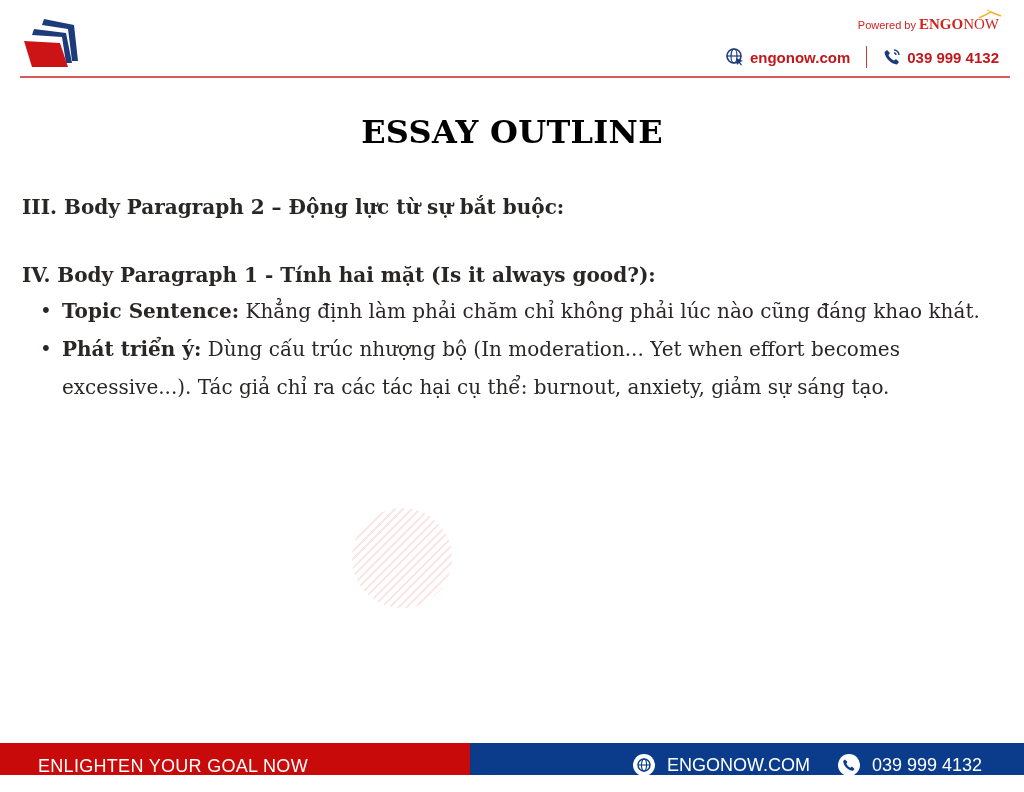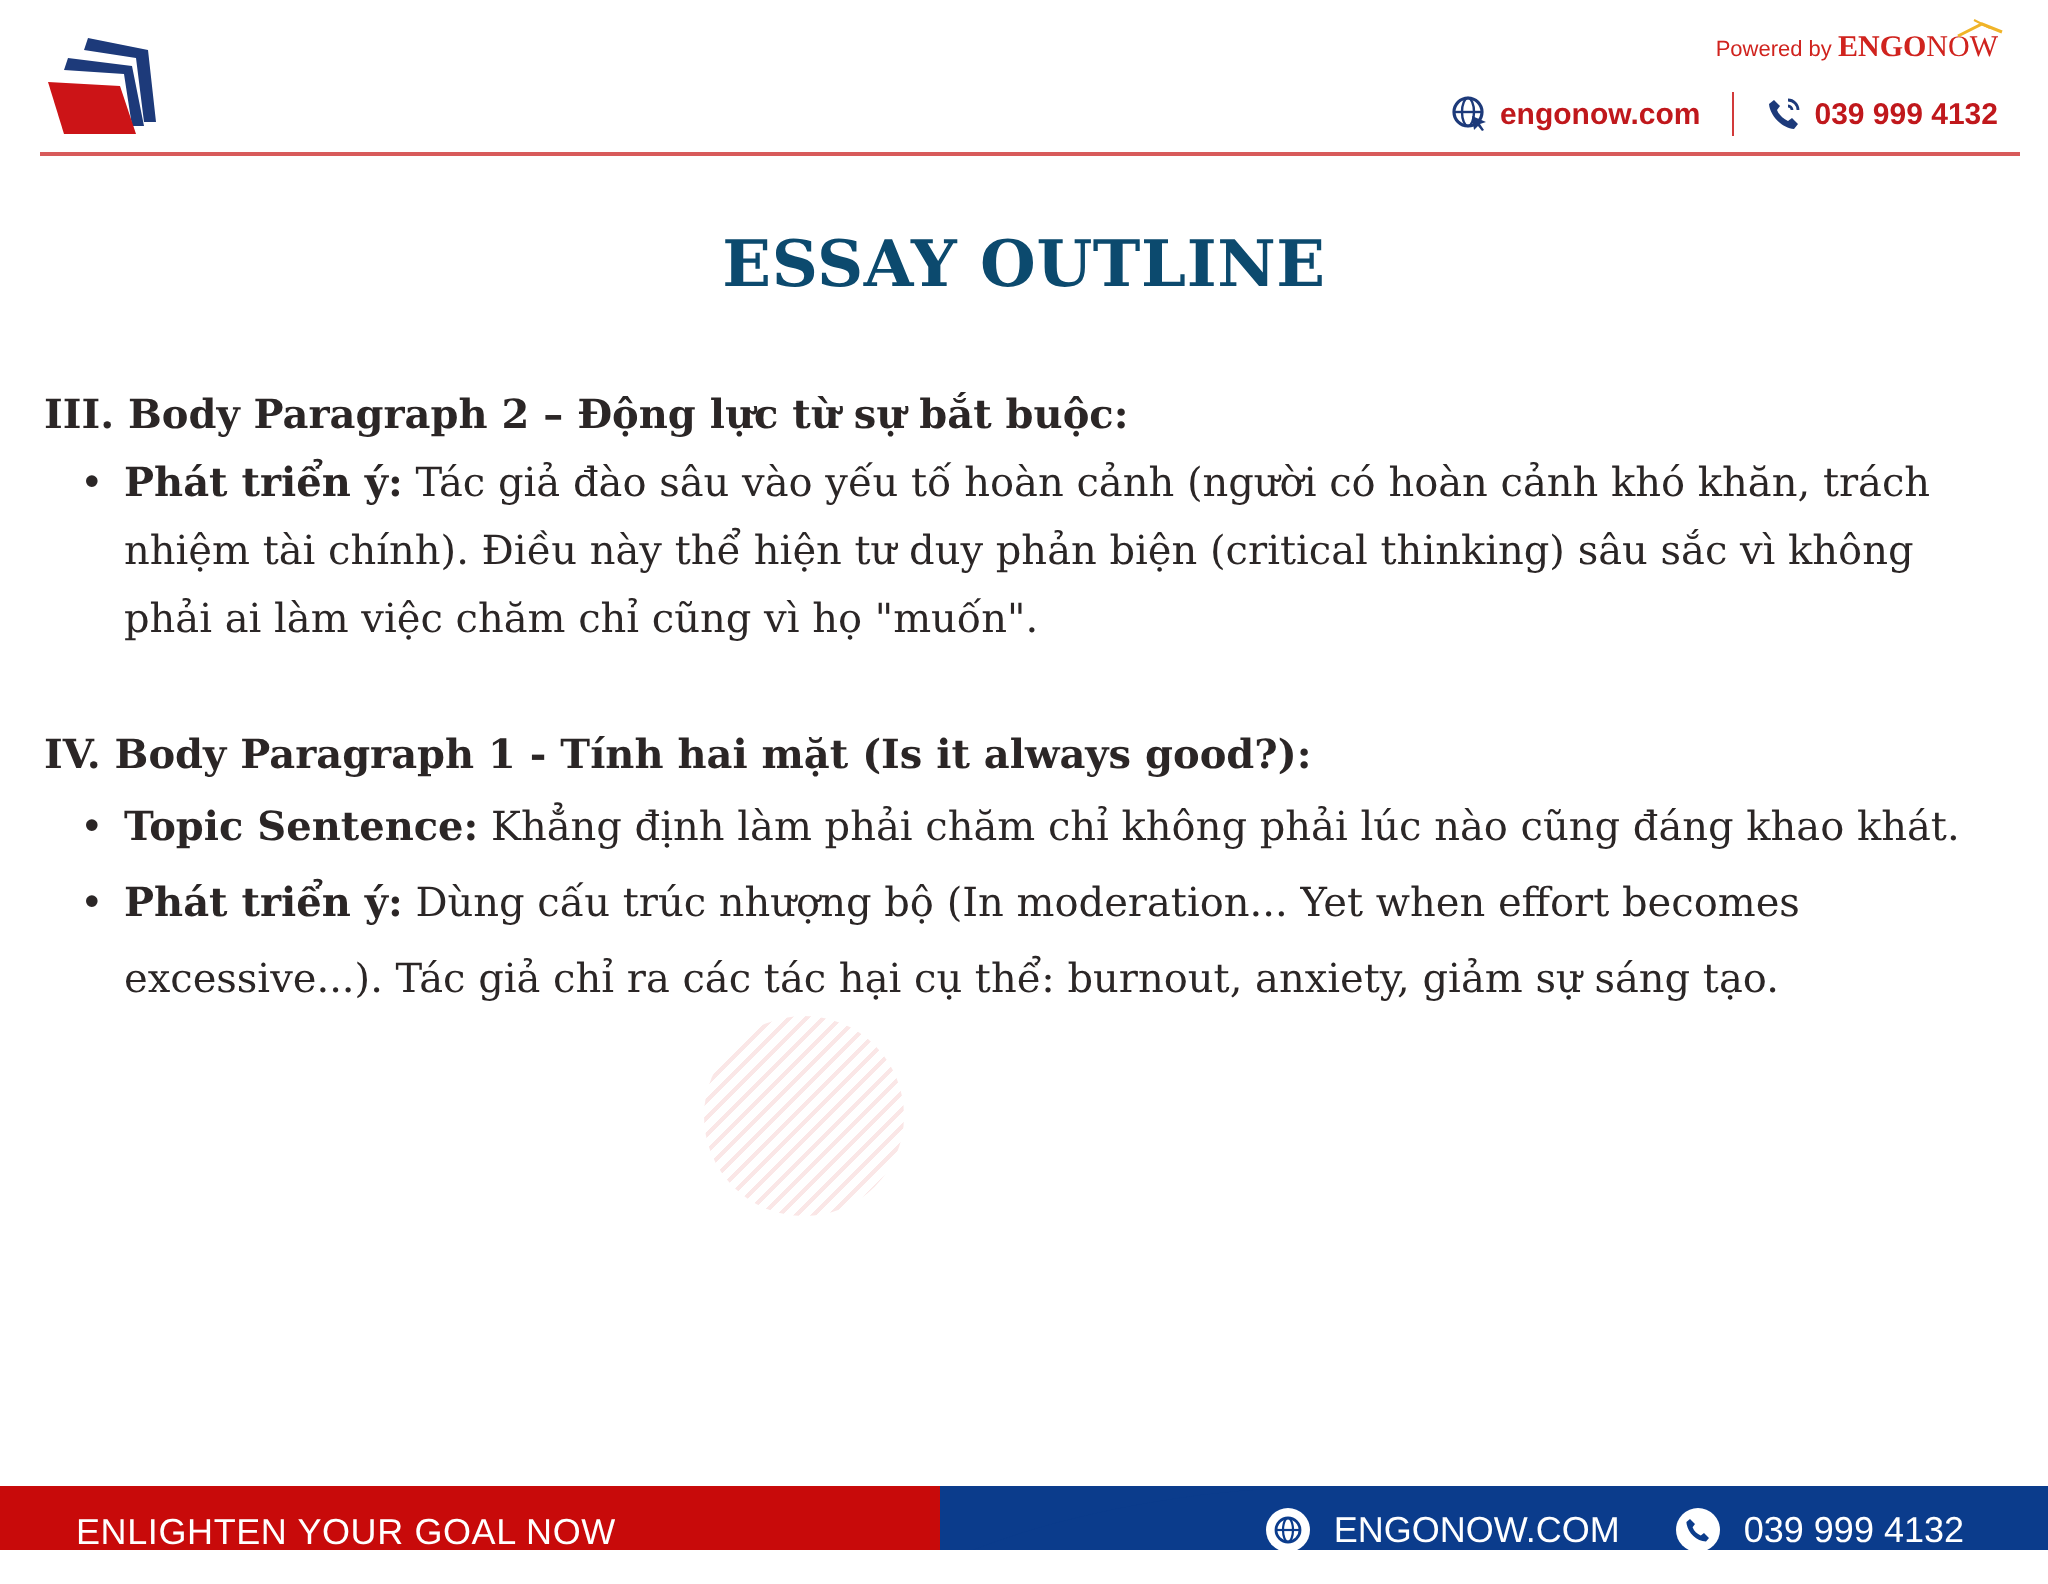--- a/index.html
+++ b/index.html
@@ -20,21 +20,21 @@
   .powered .spark { position:absolute; right:-4px; top:-8px; width:26px; height:12px; }
 
   .contact-row { position:absolute; right:25px; top:46px; display:flex; align-items:center; font-family:"Liberation Sans", sans-serif; font-weight:bold; font-size:15px; color:#c0181c; }
   .contact-row .item { display:flex; align-items:center; gap:6px; }
   .contact-row .sep { width:1px; height:22px; background:#d23a3a; margin:0 16px; }
   .contact-row svg { display:block; }
 
   .header-line { position:absolute; left:20px; top:76px; width:990px; height:2px; background:#d85a5a; }
 
   
-  .title { position:absolute; left:0; top:113px; width:1024px; text-align:center; font-family:"DejaVu Serif", serif; font-weight:bold; font-size:32px; color:#0c4a6e; letter-spacing:0.3px; }
+  .title { position:absolute; left:0; top:113px; width:1024px; text-align:center; font-family:"DejaVu Serif", serif; font-weight:bold; font-size:32px; color:#000000; letter-spacing:0.3px; }
 
   
   .content { position:absolute; left:22px; top:190px; width:980px; font-size:20px; line-height:34px; }
   .section-head { font-weight:bold; font-size:20px; color:#2b2626; margin:0; }
   ul { margin:0; padding:0 0 0 40px; list-style:none; }
   li { position:relative; margin:0; }
   li::before { content:"•"; position:absolute; left:-22px; top:0; color:#2b2626; }
   .label { font-weight:bold; }
   .sec2 { margin-top:34px; }
   .sec2 li { line-height:38px; }
@@ -97,21 +97,20 @@
 </div>
 
 <div class="header-line"></div>
 
 <div class="title">ESSAY OUTLINE</div>
 
 <div class="content">
   <div class="sec1">
     <p class="section-head">III. Body Paragraph 2 – Động lực từ sự bắt buộc:</p>
     <ul>
-      <li><span class="label">Phát triển ý:</span><span> Tác giả đào sâu vào yếu tố hoàn cảnh (người có hoàn cảnh khó khăn, trách nhiệm tài chính). Điều này thể hiện tư duy phản biện (critical thinking) sâu sắc vì không phải ai làm việc chăm chỉ cũng vì họ "muốn".</span></li>
     </ul>
   </div>
   <div class="sec2">
     <p class="section-head">IV. Body Paragraph 1 -  Tính hai mặt (Is it always good?):</p>
     <ul>
       <li><span class="label">Topic Sentence:</span><span> Khẳng định làm phải chăm chỉ không phải lúc nào cũng đáng khao khát.</span></li>
       <li><span class="label">Phát triển ý:</span><span> Dùng cấu trúc nhượng bộ (In moderation... Yet when effort becomes excessive...). Tác giả chỉ ra các tác hại cụ thể: burnout, anxiety, giảm sự sáng tạo.</span></li>
     </ul>
   </div>
 </div>

